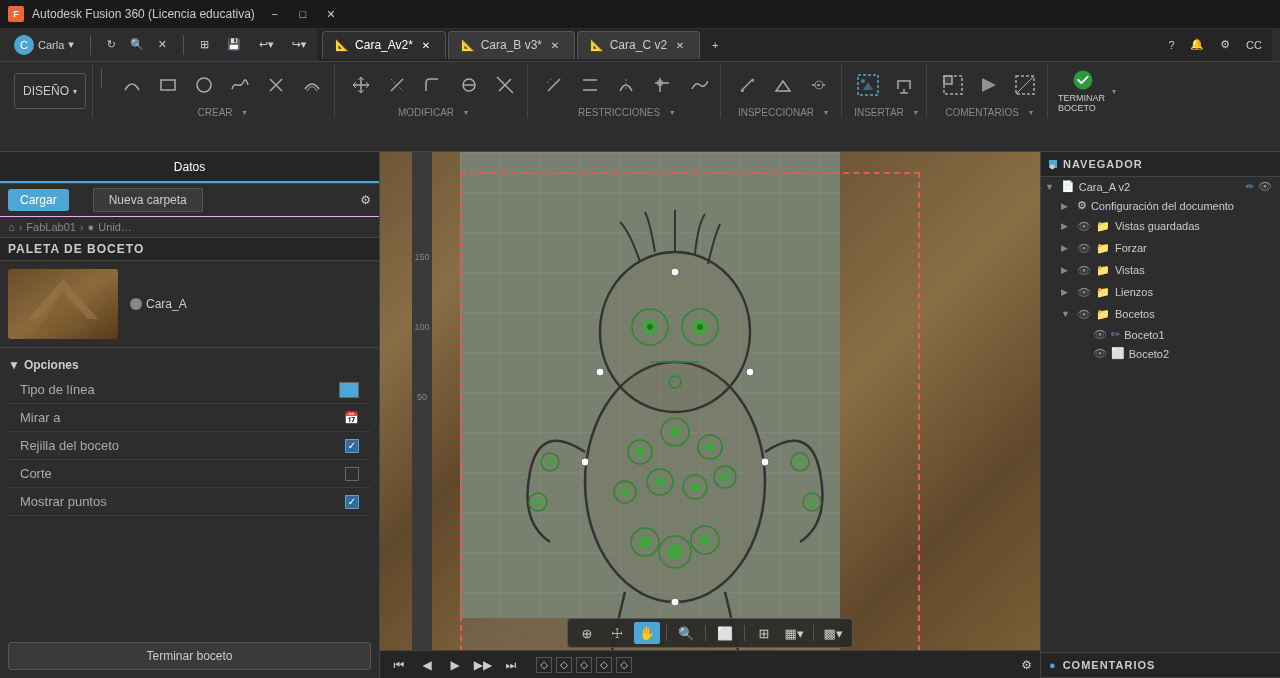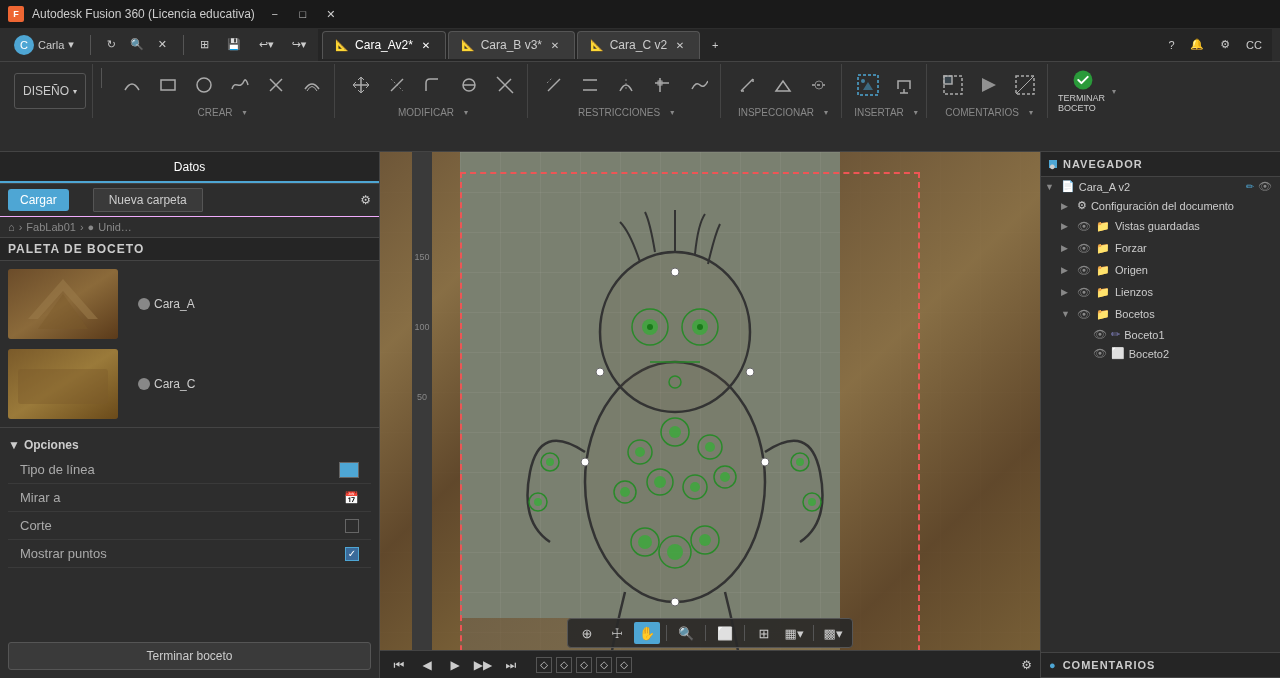--- a/index.html
+++ b/index.html
@@ -220,21 +220,21 @@
     #thumbnails {
       display: flex;
       flex-direction: column;
       gap: 2px;
       padding: 4px;
       border-bottom: 1px solid #444;
     }
     .thumbnail-item {
       display: flex;
       align-items: center;
-      gap: 20px;
+      gap: 12px;
       padding: 4px;
       cursor: pointer;
       border-radius: 3px;
     }
     .thumbnail-img {
       width: 110px; height: 70px;
       background: #4a3a2a;
       border-radius: 3px;
       display: flex; align-items: center; justify-content: center;
       overflow: hidden;
@@ -754,57 +754,42 @@
             <rect width="110" height="70" fill="url(#wood1)"></rect>
             <polygon points="20,50 55,10 90,50 80,50 55,22 30,50" fill="#9a7a4a" opacity="0.6"></polygon>
             <polygon points="30,60 55,25 80,60" fill="#7a5a2a" opacity="0.4"></polygon>
           </svg>
         </div>
         <div style="display:flex;align-items:center;gap:4px;">
           <span style="width:12px;height:12px;background:#888;border-radius:50%;display:inline-block;"></span>
           <span>Cara_A</span>
         </div>
       </div>
-      <div class="thumbnail-item">
-        <div class="thumbnail-img">
-          <svg width="110" height="70" viewBox="0 0 110 70">
-            <defs>
-                <linearGradient id="wood2" x1="0" y1="0" x2="1" y2="1">
-                  <stop offset="0%" stop-color="#7a5a2a"></stop>
-                  <stop offset="50%" stop-color="#9a7a3a"></stop>
-                  <stop offset="100%" stop-color="#6a4a1a"></stop>
-                </linearGradient>
-              </defs>
-            <rect width="110" height="70" fill="url(#wood2)"></rect>
-            <rect x="10" y="20" width="90" height="35" rx="3" fill="#7a5a2a" opacity="0.4"></rect>
-          </svg>
-        </div>
-        <div style="display:flex;align-items:center;gap:4px;">
-          <span style="width:12px;height:12px;background:#888;border-radius:50%;display:inline-block;"></span>
-          <span>Cara_C</span>
-        </div>
-      </div>
     </div>
 
     <div id="options-panel">
       <div class="options-header">
         <span>▼</span>
         <span>Opciones</span>
       </div>
 
       <div class="option-row">
         <span class="option-label">Tipo de línea</span>
         <div class="color-swatch"></div>
       </div>
 
       <div class="option-row">
         <span class="option-label">Mirar a</span>
         <span>📅</span>
       </div>
 
+      <div class="option-row">
+        <span class="option-label">Rejilla del boceto</span>
+        <div class="checkbox checked"></div>
+      </div>
 
 
       <div class="option-row">
         <span class="option-label">Corte</span>
         <div class="checkbox"></div>
       </div>
 
 
       <div class="option-row">
         <span class="option-label">Mostrar puntos</span>
@@ -964,21 +949,21 @@
       <span class="nav-arrow">▶</span>
       <span class="eye-icon">👁</span>
       <span class="folder-icon nav-icon">📁</span>
       <span class="nav-item-label">Forzar</span>
     </div>
 
     <div class="nav-item nav-indent-1">
       <span class="nav-arrow">▶</span>
       <span class="eye-icon">👁</span>
       <span class="folder-icon nav-icon">📁</span>
-      <span class="nav-item-label">Origen</span>
+      <span class="nav-item-label">Vistas</span>
     </div>
 
     <div class="nav-item nav-indent-1">
       <span class="nav-arrow">▶</span>
       <span class="eye-icon">👁</span>
       <span class="folder-icon nav-icon">📁</span>
       <span class="nav-item-label">Lienzos</span>
     </div>
 
     <div class="nav-item nav-indent-1">

